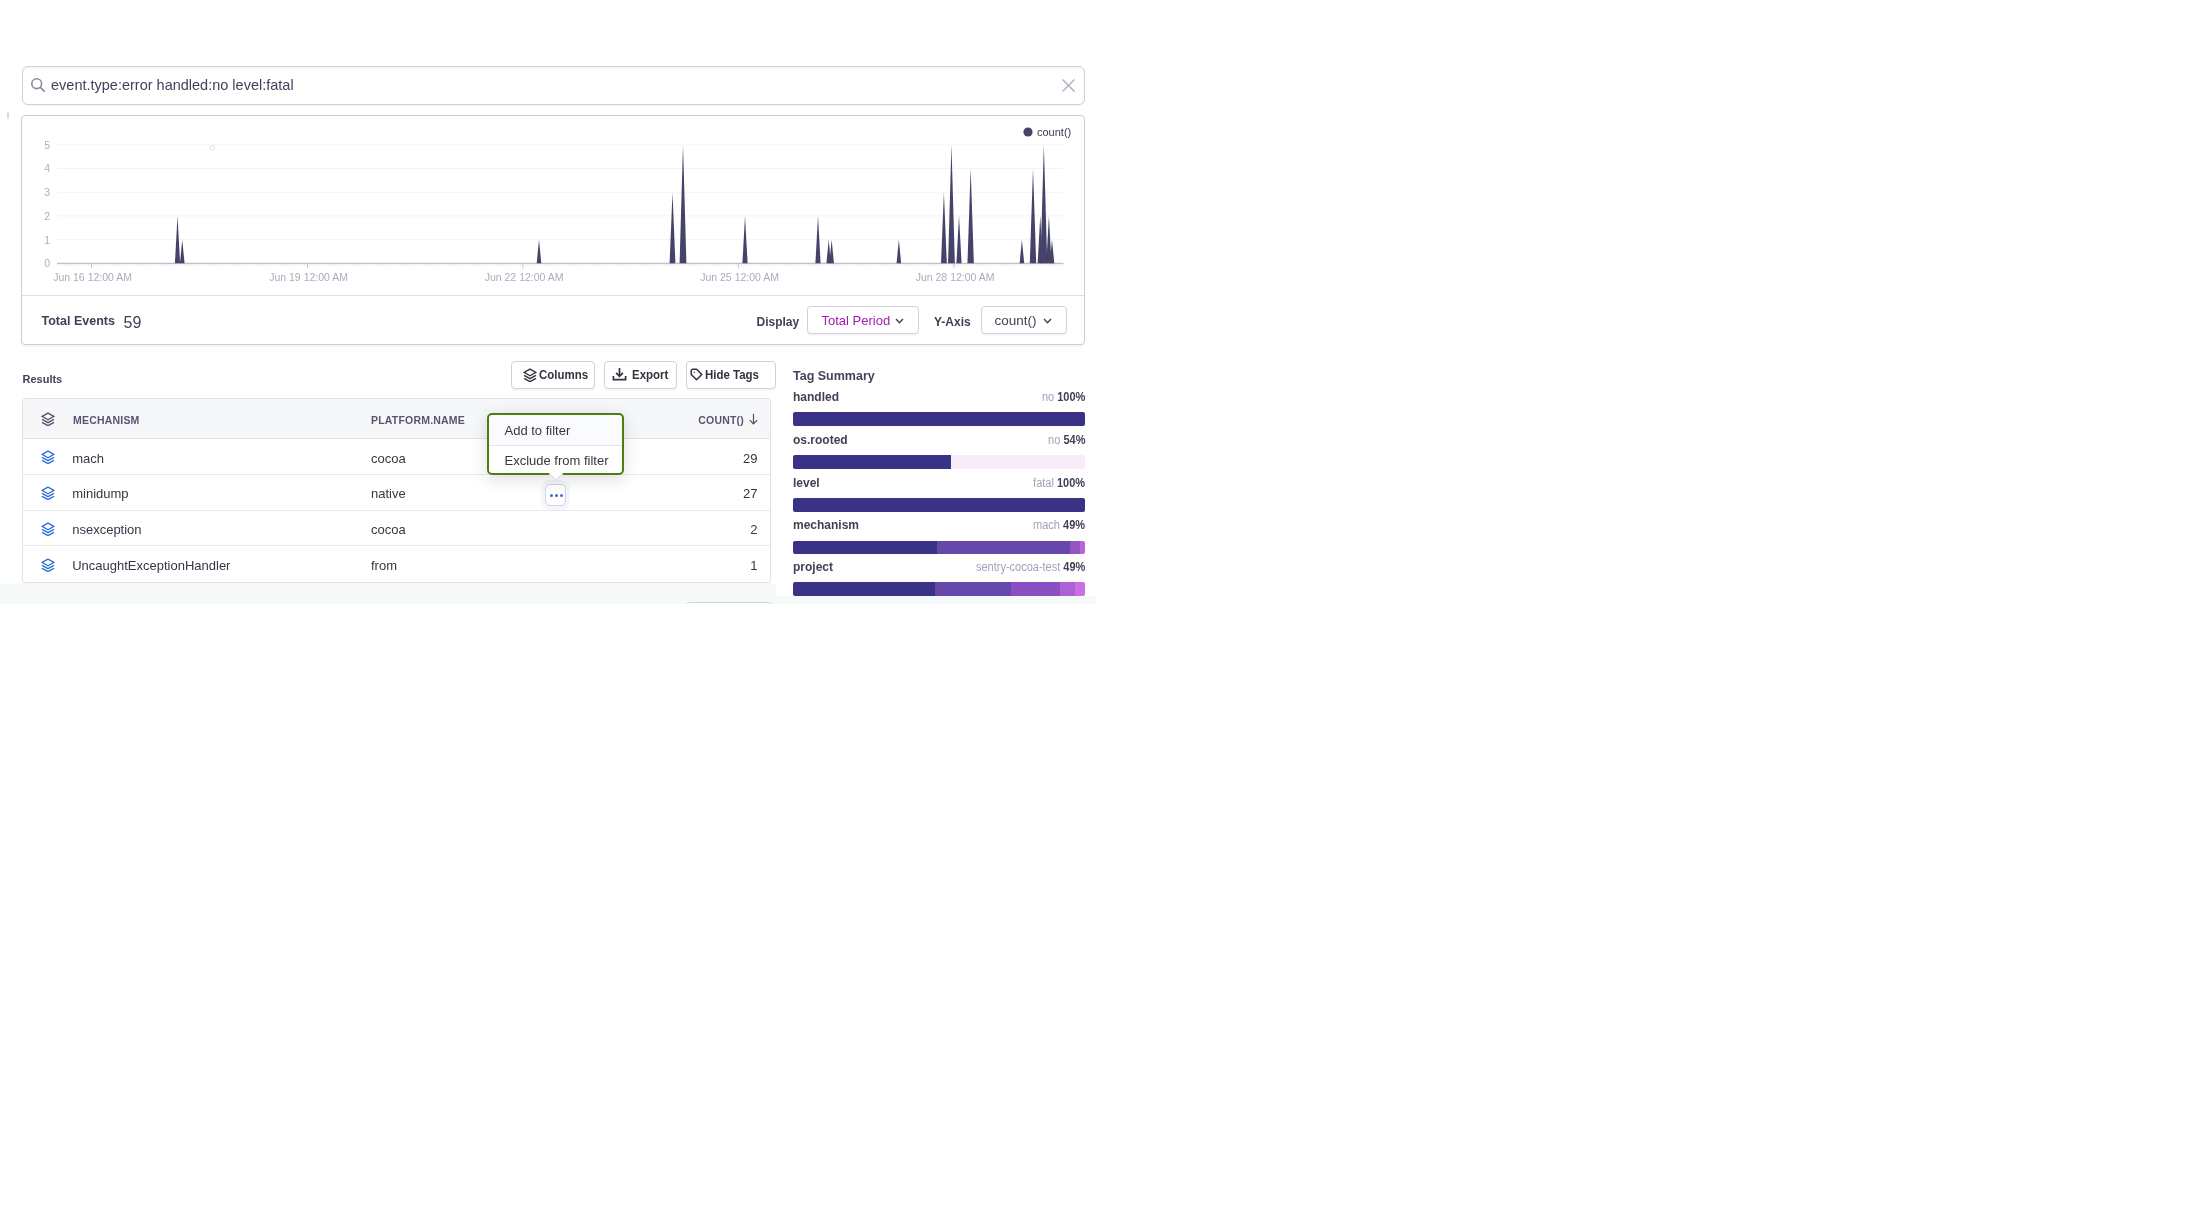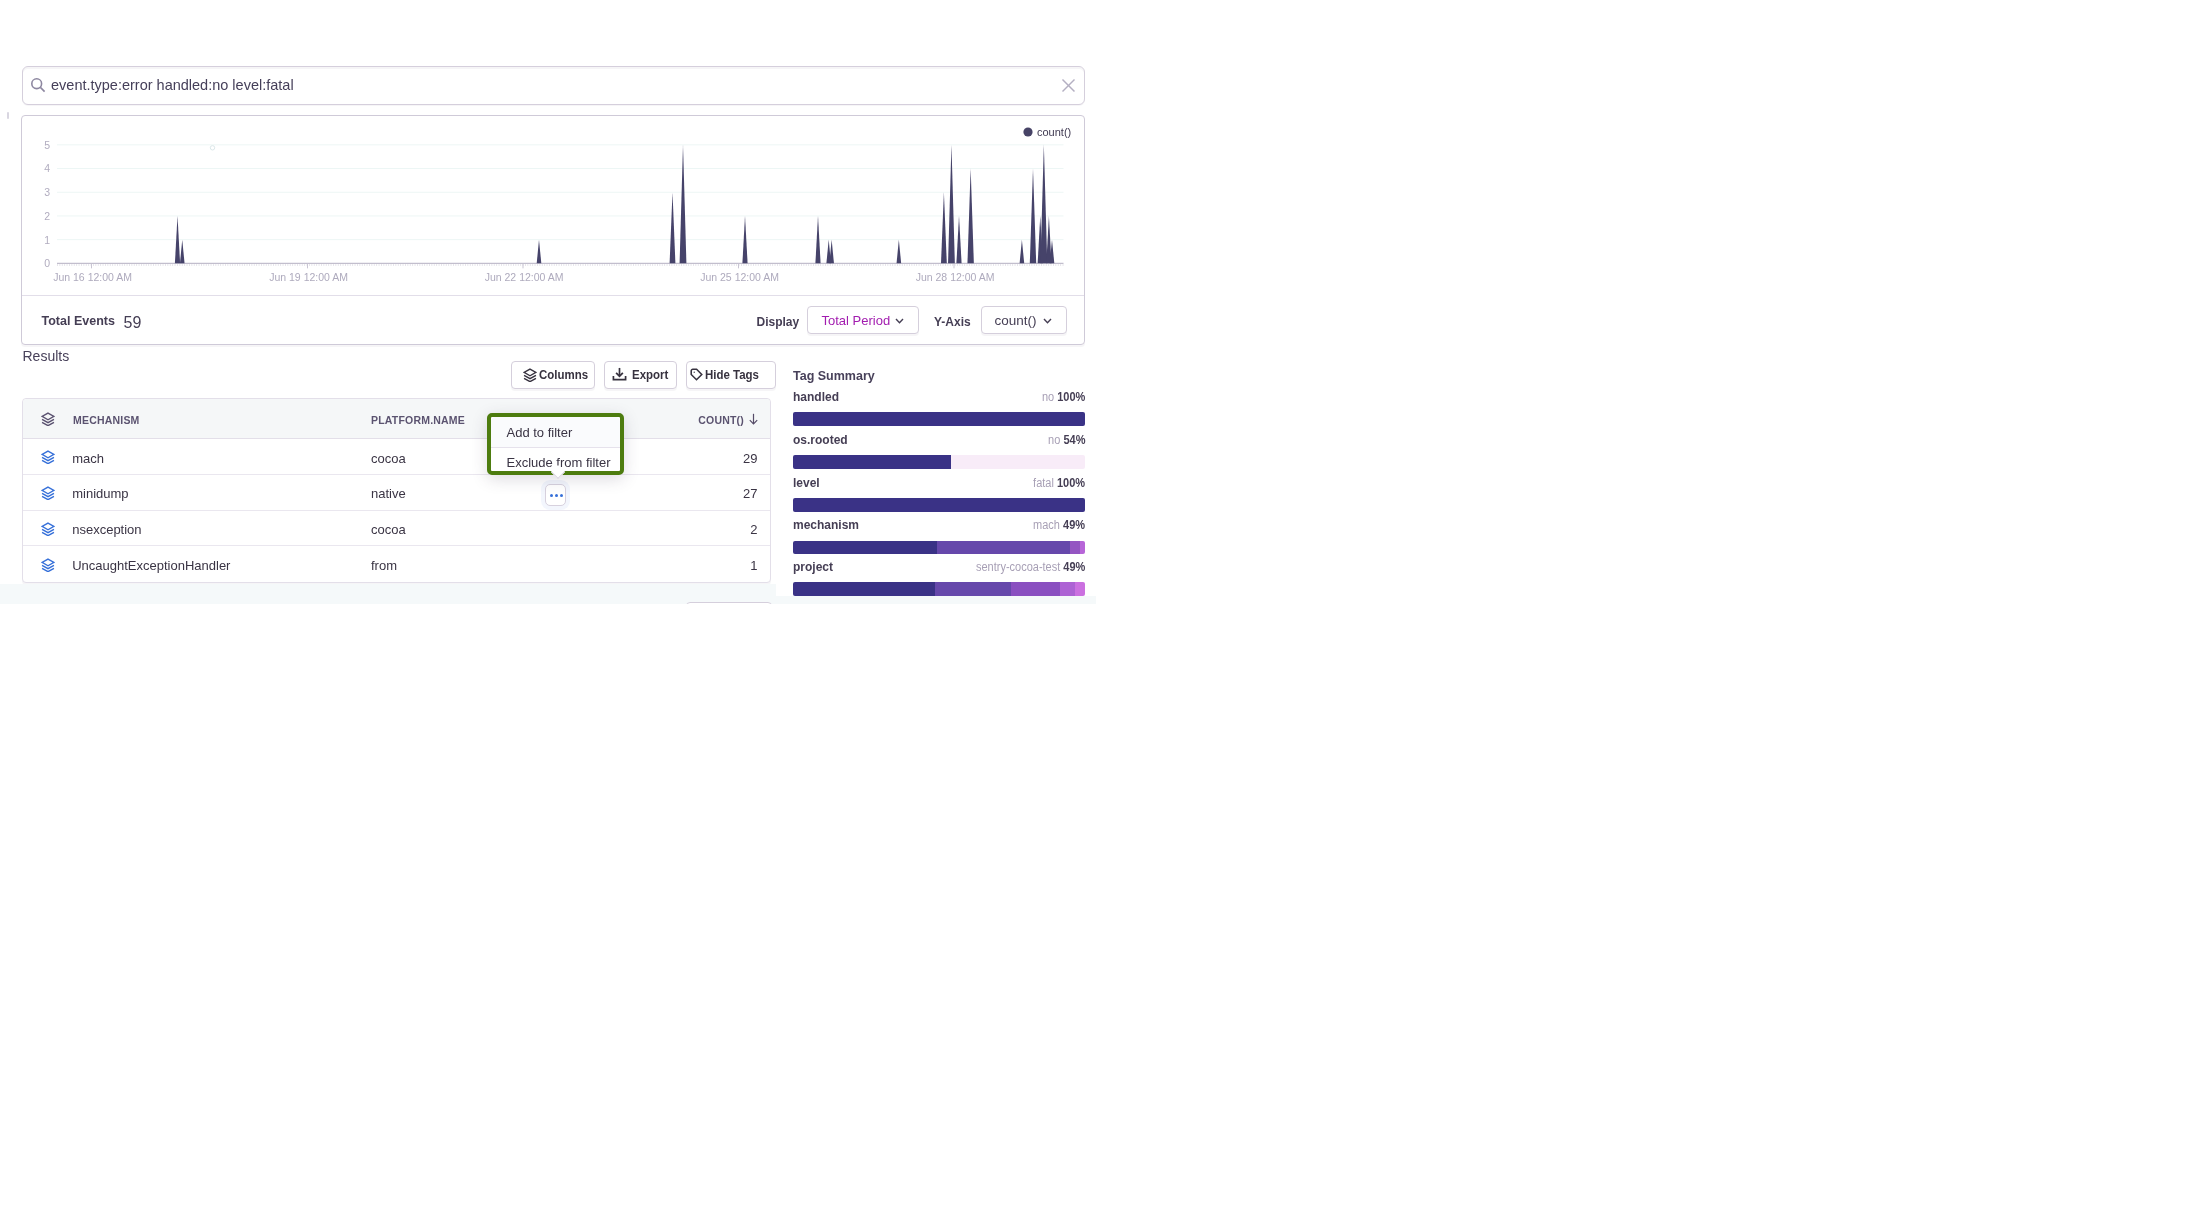--- a/index.html
+++ b/index.html
@@ -6,41 +6,41 @@
   html,body { width:1096px; height:604px; background:#fff; font-family:"Liberation Sans", sans-serif; overflow:hidden; }
   .abs { position:absolute; }
   #page { position:relative; width:1096px; height:604px; }
   #hdr { left:0; top:0; width:1096px; height:52px; background:#f4f8f9; border-bottom:1px solid #e2dde8; }
   #hdr h1 { position:absolute; left:22px; top:9.6px; font-size:20px; font-weight:400; color:#3e3748; letter-spacing:0.2px; }
   #searchbox { left:21.5px; top:65.5px; width:1063px; height:39px; border:1px solid #d5cfdc; border-radius:6px; background:#fff; box-shadow:inset 0 2px 0 rgba(37,11,54,0.04), 0 1px 0 rgba(37,11,54,0.04); }
   #searchtext { left:51px; top:77px; font-size:14.5px; color:#46405a; }
   #chartpanel { left:20.5px; top:115px; width:1064px; height:230px; border:1px solid #cfcad8; border-radius:4px; background:#fff; box-shadow:0 2px 0 rgba(37,11,54,0.04); }
   #chartfooter { left:0; top:179px; width:1062px; height:48px; border-top:1px solid #e2dee9; background:#fff; border-radius:0 0 4px 4px; }
   .ddbtn { position:absolute; border:1px solid #d5cfdc; border-radius:4px; background:#fff; box-shadow:0 2px 0 rgba(37,11,54,0.04); }
-  #results-h { left:22.5px; top:348px; font-size:14px; font-weight:400; color:#48415a; }
+  #results-h { left:22.5px; top:373px; font-size:11px; font-weight:700; color:#48415a; }
   .toolbtn { position:absolute; top:360.5px; height:28.5px; border:1px solid #d5cfdc; border-radius:4px; background:#fff; font-size:12px; font-weight:700; color:#37323f; box-shadow:0 2px 0 rgba(37,11,54,0.04); }
   #tagsum-h { left:793px; top:368.7px; font-size:12.5px; font-weight:700; color:#48415a; }
   .tlabel { position:absolute; font-size:12px; font-weight:700; color:#453e54; }
   .tval { position:absolute; font-size:12.5px; color:#a79fb5; transform:scaleX(0.88); transform-origin:100% 50%; }
   .tval b { color:#453e54; font-weight:700; }
   .tbar { position:absolute; left:793px; width:292px; height:13.5px; border-radius:2px; overflow:hidden; display:flex; }
   .tbar div { height:100%; }
   #tablebox { left:22px; top:397.75px; width:748.5px; height:185px; border:1px solid #e3dfe9; border-radius:4px; background:#fff; box-shadow:0 2px 0 rgba(37,11,54,0.04); }
   #thead { position:relative; height:40.5px; background:#f5f7f8; border-bottom:1px solid #e3dfe9; border-radius:4px 4px 0 0; }
   .th { top:15px; font-size:10.5px; font-weight:700; letter-spacing:0.2px; color:#5b5370; }
   .trow { position:relative; height:35.7px; border-bottom:1px solid #eae7ef; }
   .trow.last { border-bottom:none; }
   .cell { position:absolute; top:11.5px; font-size:13px; color:#3a3444; }
   .c1 { left:49.2px; }
   .c2 { left:348px; }
   .c3 { right:12px; }
   .licon { left:17.6px; }
   #dotsbtn { left:545px; top:483.5px; width:20.5px; height:22.5px; border:1px solid #d7d1de; border-radius:5px; background:#fff; box-shadow:0 0 0 4px rgba(141,171,237,0.10); }
   .dot { position:absolute; top:9px; width:3px; height:3px; border-radius:50%; background:#3670d9; }
-  #popup { left:486.5px; top:413px; width:137px; height:62px; background:#fff; border:4px solid #4d7c0f; border-radius:5px; box-shadow:0 4px 16px rgba(64,58,82,0.18); }
+  #popup { left:486.5px; top:413px; width:137px; height:62px; background:#fff; border:2px solid #4d7c0f; border-radius:5px; box-shadow:0 4px 16px rgba(64,58,82,0.18); }
   #pop1 { position:absolute; left:0; top:0; width:100%; height:31px; background:#fafbfd; border-bottom:1px solid #e6e2ec; border-radius:5px 5px 0 0; font-size:13px; color:#3a3444; line-height:31px; padding-left:16px; }
   #pop2 { position:absolute; left:0; top:31px; width:100%; height:30px; font-size:13px; color:#3a3444; line-height:30px; padding-left:16px; }
   #poparrow { position:absolute; left:62px; bottom:-5.6px; width:10px; height:10px; background:#fff; border-right:1px solid #dcd6e2; border-bottom:1px solid #dcd6e2; transform:rotate(45deg); }
 </style>
 </head>
 <body>
 <div id="page">
 
   <div class="abs" style="left:6.5px;top:112px;width:2.5px;height:7px;border-radius:2px;background:#d9d6e1;"></div>
 

